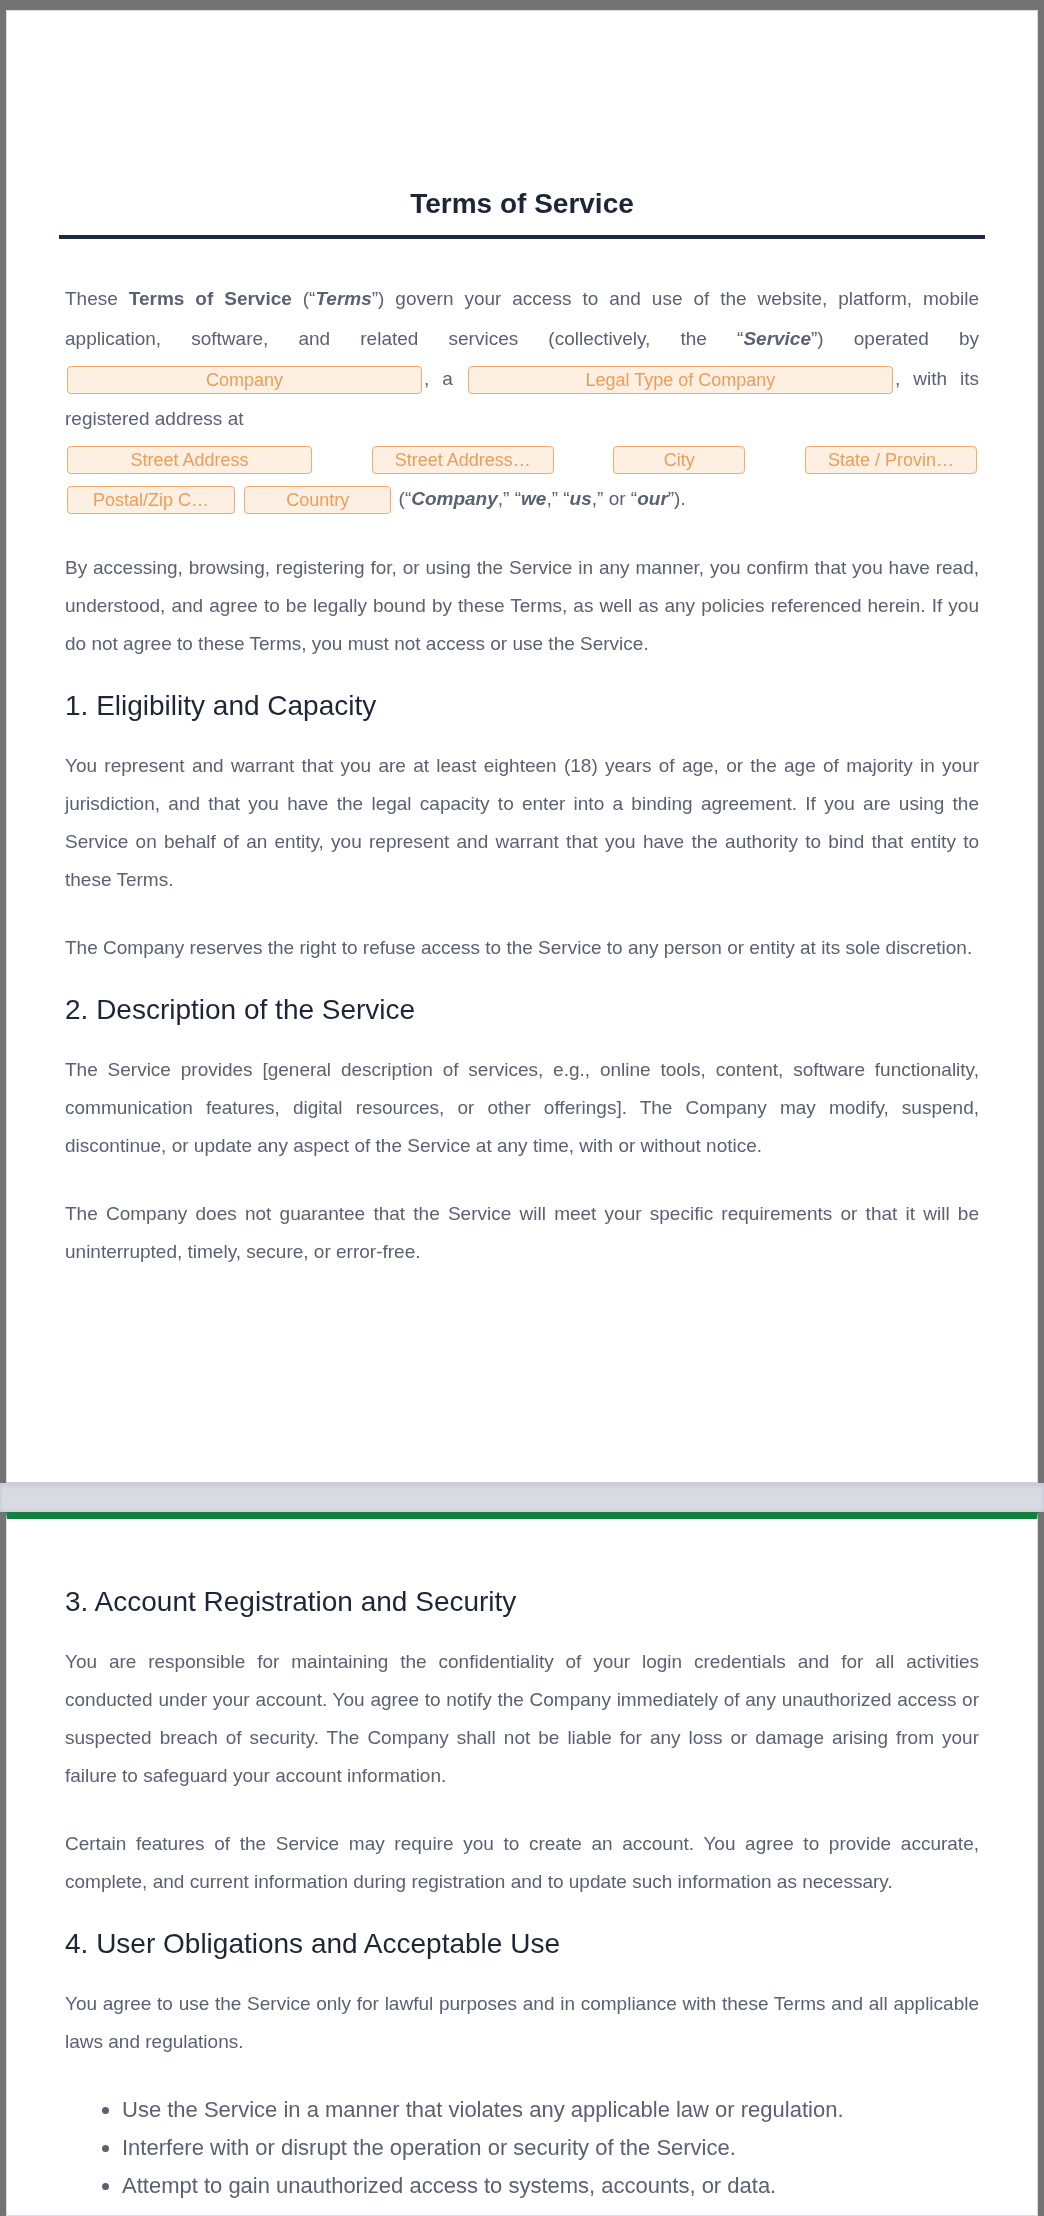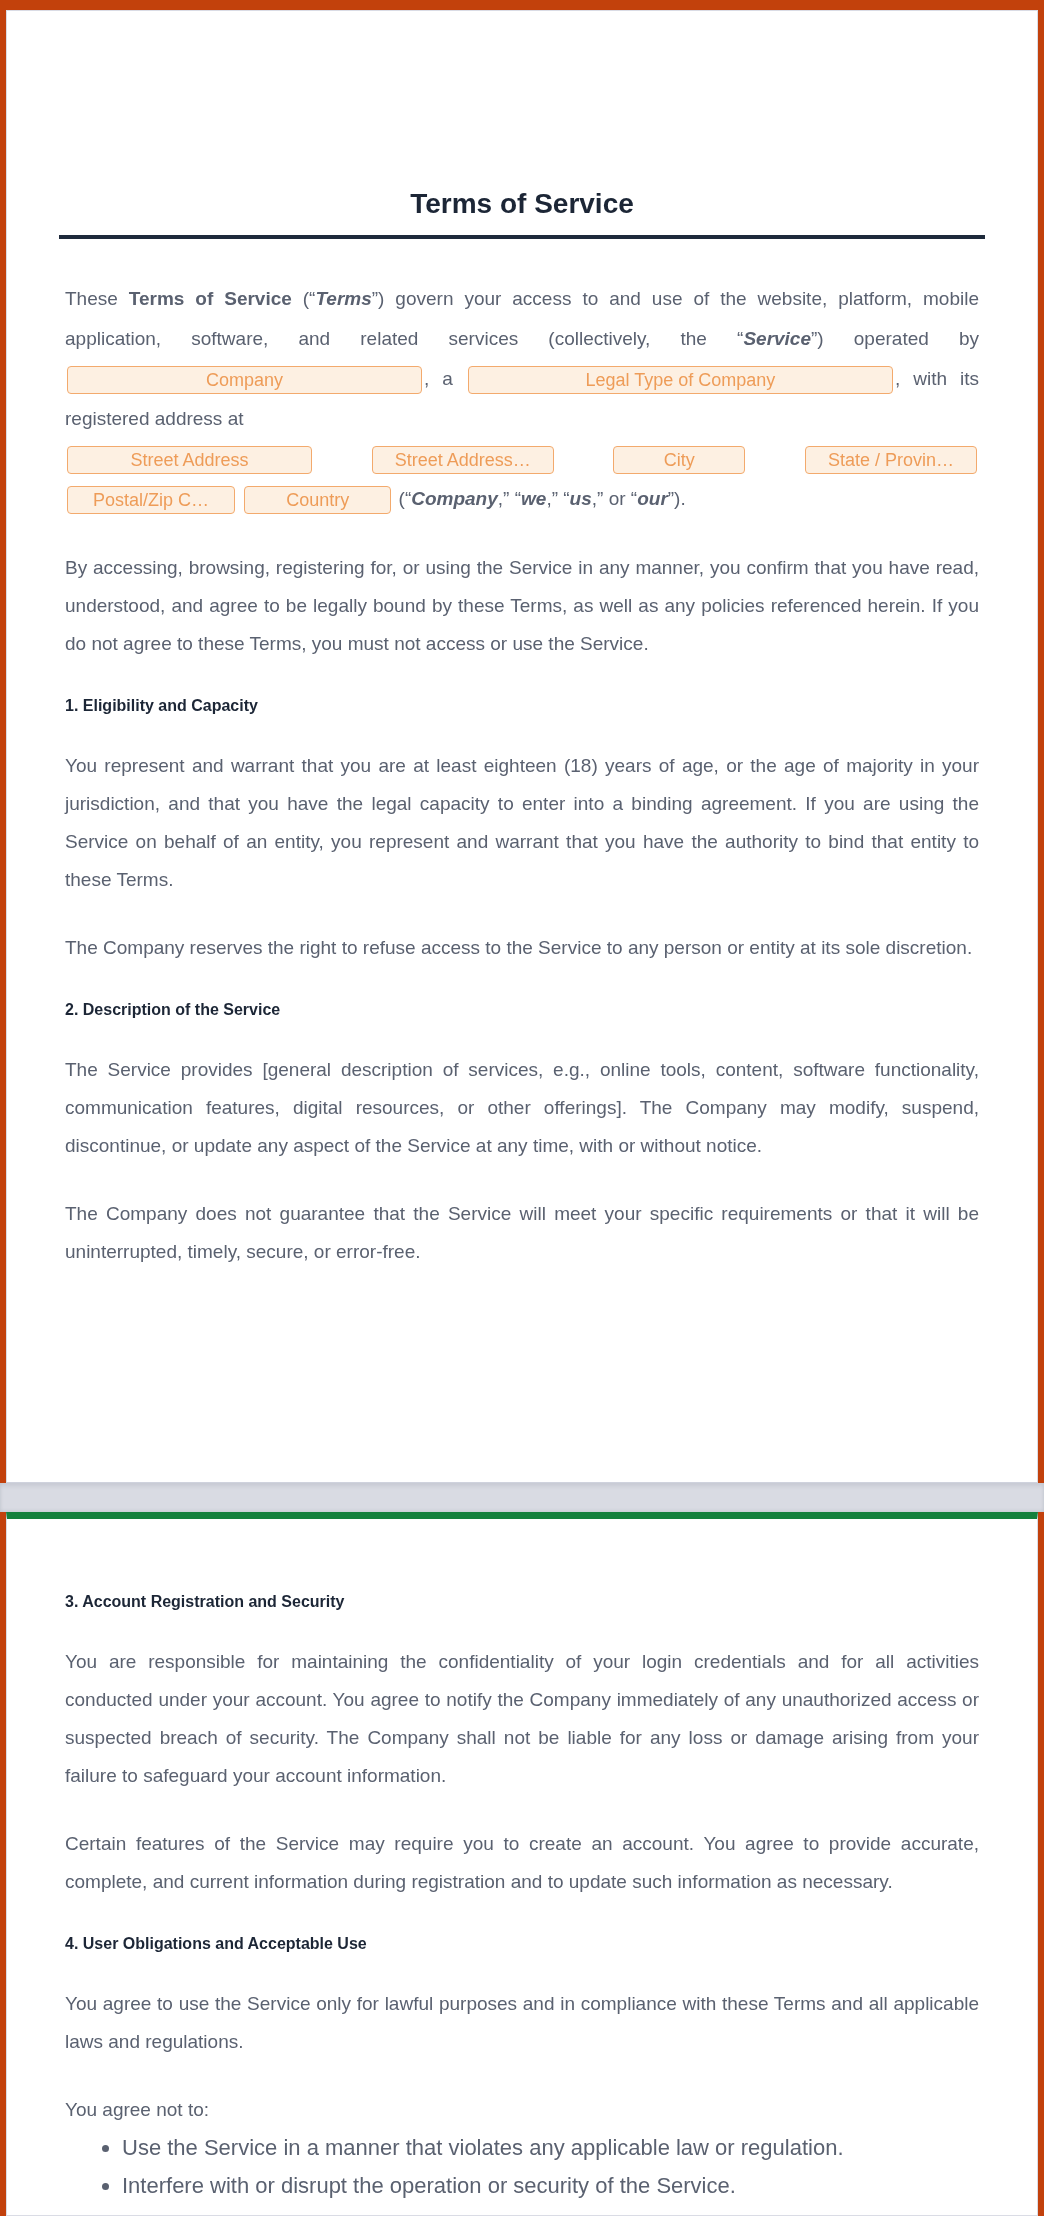--- a/index.html
+++ b/index.html
@@ -5,21 +5,21 @@
   * { box-sizing: border-box; }
   html, body { margin: 0; padding: 0; }
   body {
     background: #eef0f5;
     font-family: "Liberation Sans", sans-serif;
   }
   .canvas {
     position: relative;
     width: 1044px;
     height: 2216px;
-    background: #c2410c;
+    background: #737373;
     overflow: hidden;
   }
   .page {
     background: #ffffff;
     border: 1px solid #dadce5;
     margin: 0 6px;
     padding: 0 58px;
     overflow: hidden;
   }
   .page1 {
@@ -59,23 +59,23 @@
     color: #5a6170;
     text-align: justify;
   }
   .intro {
     margin-top: 40px;
     line-height: 40px;
   }
   .tight { margin-bottom: 0; }
   .sec-h {
     margin: 0 0 28px 0;
-    font-size: 16px;
+    font-size: 28px;
     line-height: 26px;
-    font-weight: bold;
+    font-weight: normal;
     color: #1c2636;
   }
   strong { font-weight: bold; }
   .bi { font-weight: bold; font-style: italic; }
   .field {
     display: inline-block;
     vertical-align: middle;
     height: 28px;
     line-height: 26px;
     margin: 0 2px;
@@ -143,21 +143,20 @@
 
   <div class="page-gap"></div>
 
   <section class="page page2">
     <h2 class="sec-h">3. Account Registration and Security</h2>
     <p class="para">You are responsible for maintaining the confidentiality of your login credentials and for all activities conducted under your account. You agree to notify the Company immediately of any unauthorized access or suspected breach of security. The Company shall not be liable for any loss or damage arising from your failure to safeguard your account information.</p>
     <p class="para">Certain features of the Service may require you to create an account. You agree to provide accurate, complete, and current information during registration and to update such information as necessary.</p>
 
     <h2 class="sec-h">4. User Obligations and Acceptable Use</h2>
     <p class="para">You agree to use the Service only for lawful purposes and in compliance with these Terms and all applicable laws and regulations.</p>
-    <p class="para tight">You agree not to:</p>
     <ul class="bullets">
       <li><span>Use the Service in a manner that violates any applicable law or regulation.</span></li>
       <li><span>Interfere with or disrupt the operation or security of the Service.</span></li>
       <li><span>Attempt to gain unauthorized access to systems, accounts, or data.</span></li>
     </ul>
   </section>
 
 </div>
 
 </body></html>

